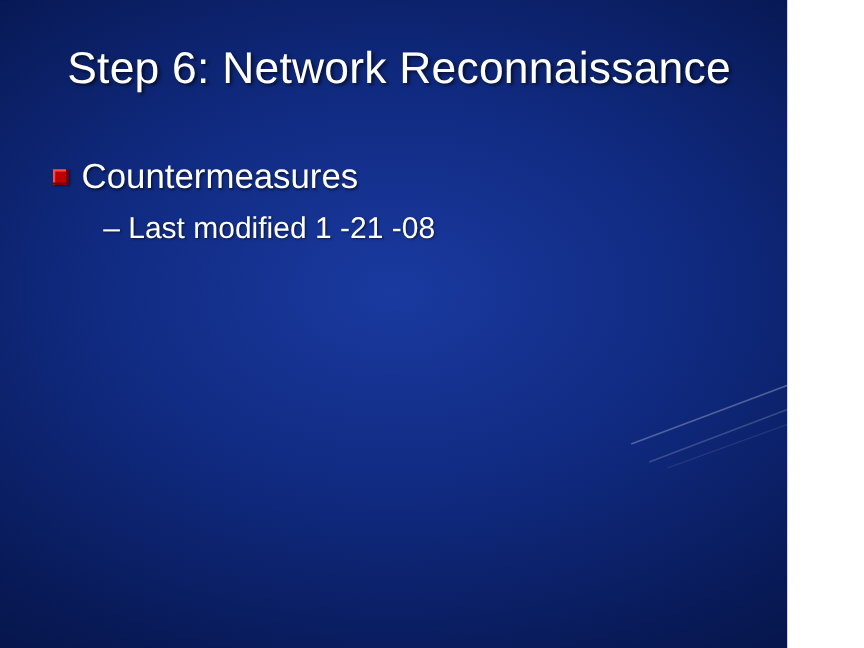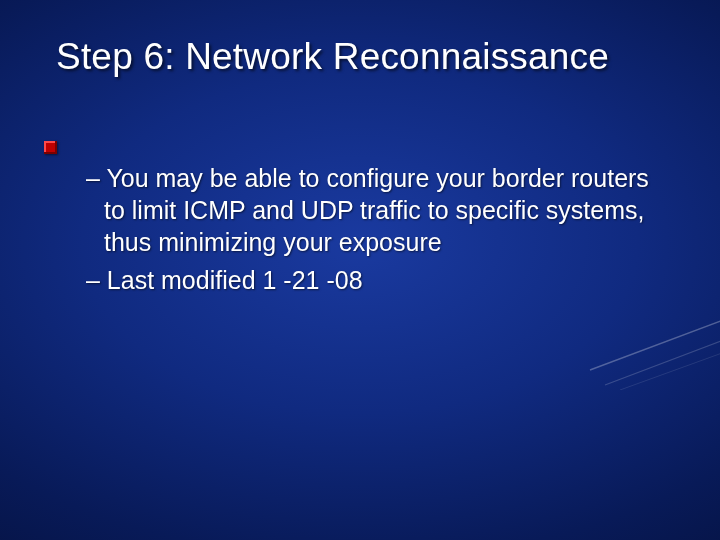--- a/index.html
+++ b/index.html
@@ -5,21 +5,21 @@
   html, body {
     margin: 0;
     padding: 0;
     width: 720px;
     height: 540px;
     overflow: hidden;
     font-family: Arial, Helvetica, sans-serif;
   }
   .slide {
     position: relative;
-    width: 720px;
+    width: 656px;
     height: 540px;
     background: radial-gradient(ellipse 110% 90% at 50% 45%,
                 #1a3aa0 0%,
                 #102a80 35%,
                 #081a58 65%,
                 #030c30 100%);
     color: #ffffff;
   }
   .title {
     position: absolute;
@@ -84,23 +84,23 @@
 <body>
 
 <div class="slide">
 
   <div class="title">Step 6: Network Reconnaissance</div>
 
   <div class="body">
 
     <div class="l1">
       <span class="redbullet"></span>
+      <span class="l1-text">Countermeasures</span>
     </div>
 
-    <div class="l2">– You may be able to configure your border routers to limit ICMP and UDP traffic to specific systems, thus minimizing your exposure</div>
 
     <div class="l2">– Last modified 1 -21 -08</div>
 
   </div>
 
   <svg class="flare" viewBox="0 0 180 90">
     <line x1="10" y1="70" x2="170" y2="10" stroke="rgba(255,255,255,0.28)" stroke-width="1.4"></line>
     <line x1="25" y1="85" x2="175" y2="28" stroke="rgba(255,255,255,0.18)" stroke-width="1.2"></line>
     <line x1="40" y1="90" x2="178" y2="40" stroke="rgba(255,255,255,0.10)" stroke-width="1"></line>
   </svg>

